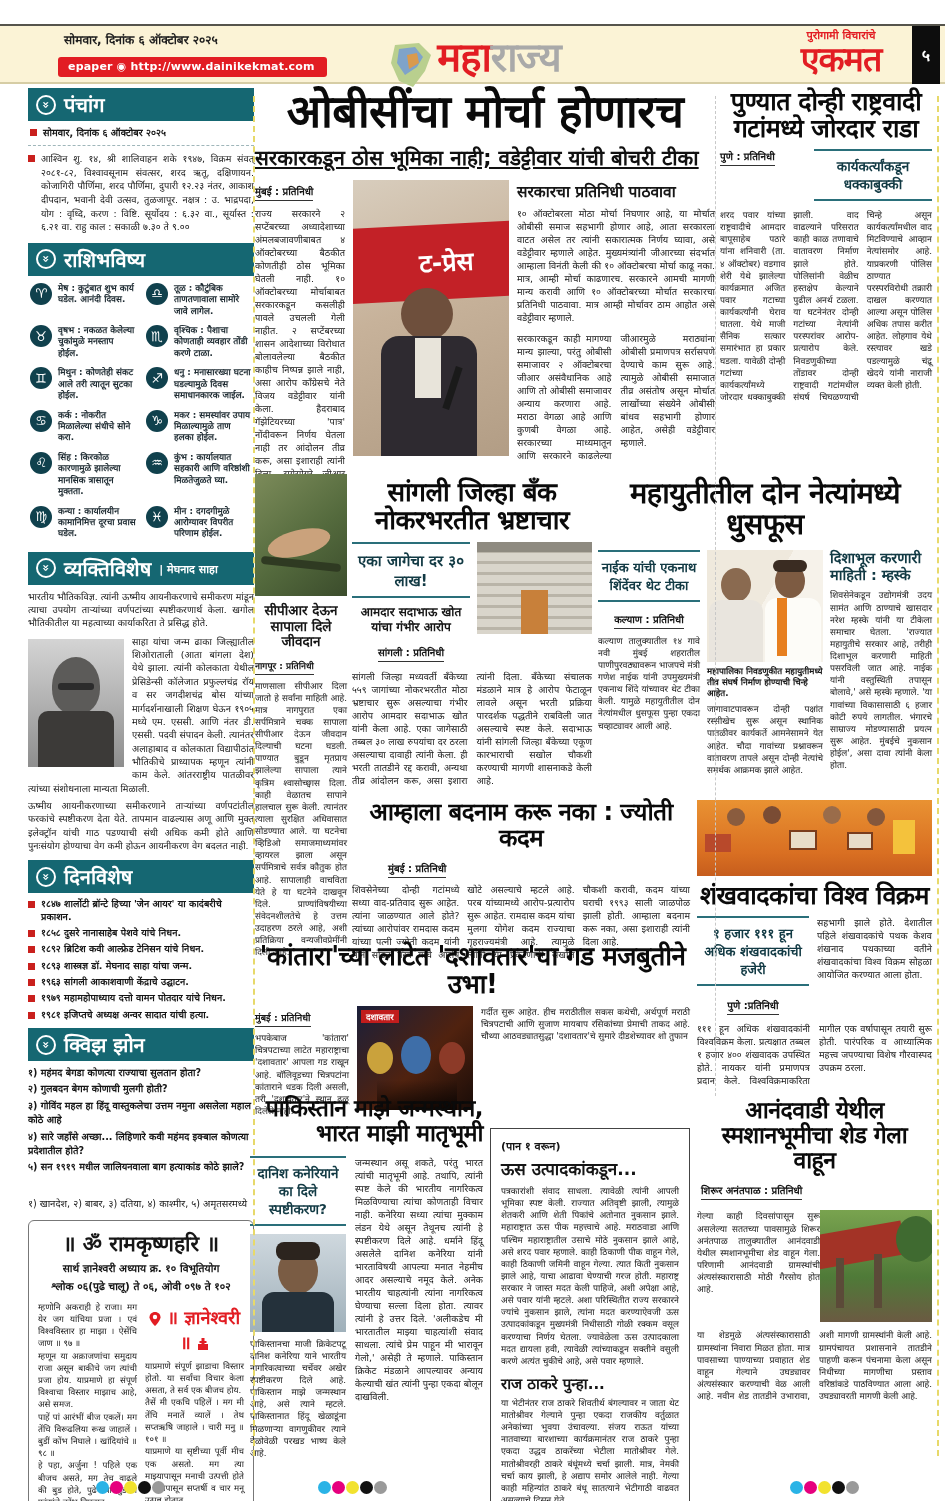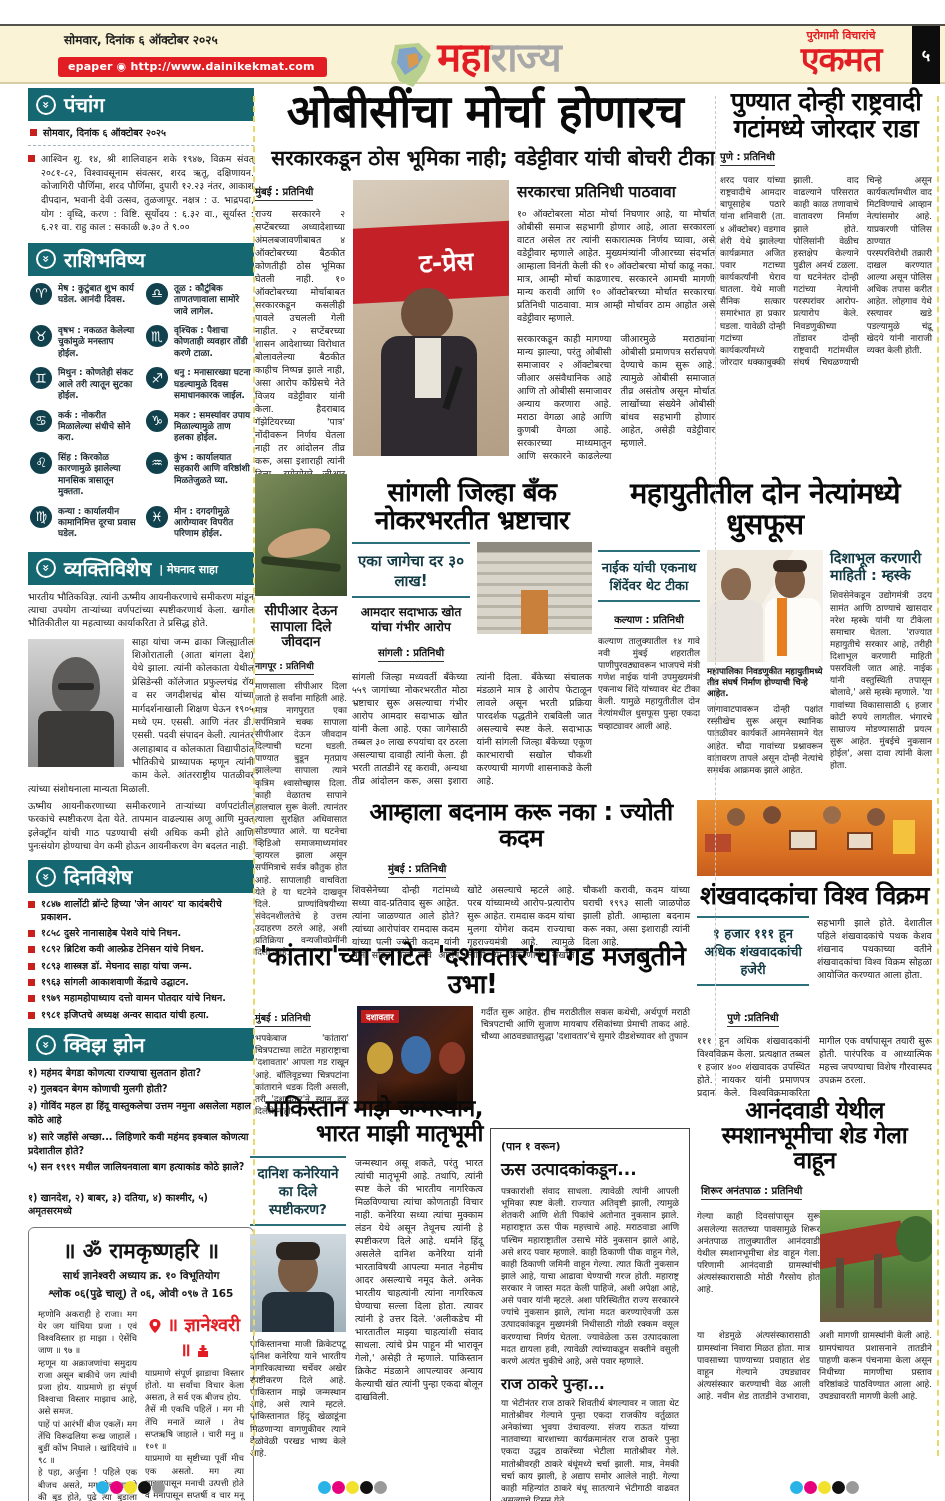--- a/index.html
+++ b/index.html
@@ -40,31 +40,31 @@
   .zico{min-width:22px;height:22px;border-radius:50%;background:#10414d;color:#fff;display:flex;
         align-items:center;justify-content:center;font-size:13px;}
   .ztxt{font-size:8.8px;line-height:1.3;font-weight:bold;color:#1f2c33;}
   .vy-body{font-size:9.4px;line-height:1.42;text-align:justify;}
   .saha{float:left;width:96px;height:128px;margin:4px 8px 2px 0;background:linear-gradient(#d4d4d4,#8e8e8e);position:relative;}
   .saha .hd{position:absolute;left:24px;top:18px;width:48px;height:58px;border-radius:50% 50% 45% 45%;background:#5c5b59;}
   .saha .gl{position:absolute;left:30px;top:44px;width:36px;height:7px;background:#2c2c2c;border-radius:3px;}
   .saha .bd{position:absolute;left:10px;top:72px;width:76px;height:56px;background:#3c3a38;border-radius:10px 10px 0 0;}
   .din-item{display:flex;font-size:9.5px;font-weight:bold;margin:4px 0;line-height:1.3;}
   .quiz-q{font-size:9.6px;font-weight:bold;line-height:1.5;margin:2px 0;}
-  .quiz-a{font-size:9.6px;font-weight:bold;margin-top:16px;}
+  .quiz-a{font-size:9.6px;font-weight:normal;margin-top:22px;}
   .rambox{border:1px solid #777;border-radius:6px;padding:8px 9px;margin-top:10px;}
   .ram-title{font-size:21px;font-weight:900;text-align:center;}
   .ram-sub{font-size:10.5px;font-weight:bold;text-align:center;margin-top:4px;}
   .ram-cols{display:flex;gap:8px;margin-top:8px;}
   .ram-col{flex:1;font-size:8.6px;line-height:1.42;text-align:justify;}
   .pre{white-space:pre-line;}
   .dnyan{color:#e21d23;font-weight:900;font-size:18px;text-align:center;margin:4px 0;}
   
   .hl{font-weight:900;color:#0a0a0a;text-align:center;line-height:1.08;letter-spacing:-.5px;}
-  .subhl{font-weight:bold;text-align:right;color:#111;}
+  .subhl{font-weight:bold;text-align:left;color:#111;text-decoration:underline;}
   .byline{font-size:10px;font-weight:bold;border-bottom:1px solid #333;display:inline-block;padding-bottom:2px;}
   .bt{font-size:9.3px;line-height:1.4;text-align:justify;color:#191919;}
   .bt2{font-size:8.8px;line-height:1.38;text-align:justify;color:#191919;}
   .cols2{column-count:2;column-gap:9px;}
   .cols3{column-count:3;column-gap:8px;}
   .rulebox{border-top:2px solid #2a6f7a;border-bottom:2px solid #2a6f7a;padding:6px 2px;text-align:center;
            font-weight:900;color:#123a44;}
   .photo{position:relative;overflow:hidden;}
   .cap{font-size:8.6px;font-weight:bold;line-height:1.3;}
   .vline{position:absolute;width:0;border-left:2px dashed #e7d96a;}
@@ -233,21 +233,21 @@
     <div class="quiz-q">१) महंमद बेगडा कोणत्या राज्याचा सुलतान होता?</div>
     <div class="quiz-q">२) गुलबदन बेगम कोणाची मुलगी होती?</div>
     <div class="quiz-q">३) गोविंद महल हा हिंदू वास्तुकलेचा उत्तम नमुना असलेला महाल कोठे आहे</div>
     <div class="quiz-q">४) सारे जहाँसे अच्छा... लिहिणारे कवी महंमद इक्बाल कोणत्या प्रदेशातील होते?</div>
     <div class="quiz-q">५) सन १९१९ मधील जालियनवाला बाग हत्याकांड कोठे झाले?</div>
     <div class="quiz-a">१) खानदेश, २) बाबर,  ३) दतिया, ४) काश्मीर, ५) अमृतसरमध्ये</div>
 
     <div class="rambox">
       <div class="ram-title">॥ ॐ रामकृष्णहरि ॥</div>
       <div class="ram-sub">सार्थ ज्ञानेश्वरी अध्याय क्र. १० विभूतियोग</div>
-      <div class="ram-sub">श्लोक ०६(पुढे चालू) ते ०६, ओवी ०९७ ते 165</div>
+      <div class="ram-sub">श्लोक ०६(पुढे चालू) ते ०६, ओवी ०९७ ते १०२</div>
       <div class="ram-cols">
         <div class="ram-col pre">म्हणोनि अकराही हे राजा। मग येर जग यांचिया प्रजा । एवं विश्वविस्तार हा माझा । ऐसेंचि जाण ॥ ९७ ॥
 म्हणून या अक्राजणांचा समुदाय राजा असून बाकीचे जग त्यांची प्रजा होय. याप्रमाणे हा संपूर्ण विश्वाचा विस्तार माझाच आहे, असे समज.
 पाहें पां आरंभीं बीज एकलें। मग तेंचि विरूढलिया रूख जाहालें । बुडीं कोंभ निघाले । खांदियांचे ॥ ९८ ॥
 हे पहा, अर्जुना ! पहिले एक बीजच असते, मग तेच वाढले की बुड होते, पुढे त्या बुडाला फांद्यांचे कोंभ निघतात.
 खांदियांपासूनि अनेका। फुटलिया नाना शाखा । शाखांस्तव देखा । पल्लव पानें ॥ ९९ ॥
 त्या फांद्यांपासून अनेक शाखा फुटतात व त्या शाखांना कोवळी करडी पाने येतात.
 पल्लवीं फूल फळ । एवं वृक्षत्व जाहालें सकळ । तें निर्धारितां केवळ । बीजचि आघवें ॥ १०० ॥
 पानानंतर फुले, फळे येतात.</div>
         <div class="ram-col">
@@ -295,20 +295,21 @@
         <div class="bt">१० ऑक्टोबरला मोठा मोर्चा निघणार आहे, या मोर्चात ओबीसी समाज सहभागी होणार आहे, आता सरकारला वाटत असेल तर त्यांनी सकारात्मक निर्णय घ्यावा, असे वडेट्टीवार म्हणाले आहेत. मुख्यमंत्र्यांनी जीआरच्या संदर्भात आम्हाला विनंती केली की १० ऑक्टोबरचा मोर्चा काढू नका. मात्र, आम्ही मोर्चा काढणारच. सरकारने आमची मागणी मान्य करावी आणि १० ऑक्टोबरच्या मोर्चात सरकारचा प्रतिनिधी पाठवावा. मात्र आम्ही मोर्चावर ठाम आहोत असे वडेट्टीवार म्हणाले.</div>
         <div class="bt cols2" style="margin-top:8px;">सरकारकडून काही मागण्या मान्य झाल्या, परंतु ओबीसी समाजावर २ ऑक्टोबरचा जीआर असंवैधानिक आहे आणि तो ओबीसी समाजावर अन्याय करणारा आहे. मराठा वेगळा आहे आणि कुणबी वेगळा आहे. सरकारच्या माध्यमातून आणि सरकारने काढलेल्या जीआरमुळे मराठ्यांना ओबीसी प्रमाणपत्र सर्रासपणे देण्याचे काम सुरू आहे. त्यामुळे ओबीसी समाजात तीव्र असंतोष असून मोर्चात लाखोंच्या संख्येने ओबीसी बांधव सहभागी होणार आहेत, असेही वडेट्टीवार म्हणाले.</div>
       </div>
     </div>
   </div>
 
   <div class="abs" style="left:720px;top:88px;width:212px;">
     <div class="hl" style="font-size:25px;">पुण्यात दोन्ही राष्ट्रवादी गटांमध्ये जोरदार राडा</div>
     <div style="display:flex;justify-content:space-between;align-items:flex-start;margin-top:7px;">
       <div class="byline">पुणे : प्रतिनिधी</div>
+      <div class="rulebox" style="width:118px;font-size:13.5px;">कार्यकर्त्यांकडून धक्काबुक्की</div>
     </div>
     <div class="bt2 cols3" style="margin-top:8px;height:255px;">शरद पवार यांच्या राष्ट्रवादीचे आमदार बापूसाहेब पठारे यांना शनिवारी (ता. ४ ऑक्टोबर) वडगाव शेरी येथे झालेल्या कार्यक्रमात अजित पवार गटाच्या कार्यकर्त्यांनी घेराव घातला. येथे माजी सैनिक सत्कार समारंभात हा प्रकार घडला. यावेळी दोन्ही गटांच्या कार्यकर्त्यांमध्ये जोरदार धक्काबुक्की झाली. वाद वाढल्याने परिसरात काही काळ तणावाचे वातावरण निर्माण झाले होते. पोलिसांनी वेळीच हस्तक्षेप केल्याने पुढील अनर्थ टळला. या घटनेनंतर दोन्ही गटांच्या नेत्यांनी परस्परांवर आरोप-प्रत्यारोप केले. निवडणुकीच्या तोंडावर दोन्ही राष्ट्रवादी गटांमधील संघर्ष चिघळण्याची चिन्हे असून कार्यकर्त्यांमधील वाद मिटविण्याचे आव्हान नेत्यांसमोर आहे. याप्रकरणी पोलिस ठाण्यात परस्परविरोधी तक्रारी दाखल करण्यात आल्या असून पोलिस अधिक तपास करीत आहेत. लोहगाव येथे रस्त्यावर खडे पडल्यामुळे चंद्रू खेदये यांनी नाराजी व्यक्त केली होती.</div>
   </div>
 
   <div class="abs" style="left:255px;top:474px;width:92px;">
     <div class="photo" style="width:92px;height:122px;background:linear-gradient(140deg,#7c8b5a,#546a3d 55%,#3b4c2c);">
       <div style="position:absolute;left:12px;top:56px;width:64px;height:26px;border-radius:50%;background:#caa27c;transform:rotate(-14deg);"></div>
       <div style="position:absolute;left:6px;top:86px;width:80px;height:8px;border-radius:4px;background:#2f3a22;transform:rotate(6deg);"></div>
     </div>
     <div style="font-size:13.5px;font-weight:900;text-align:center;margin:7px 0 4px 0;line-height:1.15;">सीपीआर देऊन सापाला दिले जीवदान</div>
@@ -373,21 +374,21 @@
       <div style="position:absolute;left:196px;top:20px;width:22px;height:34px;background:#f4c23c;"></div>
       <div style="position:absolute;left:30px;top:8px;width:18px;height:18px;border-radius:50%;background:#8a5c3e;"></div>
       <div style="position:absolute;left:66px;top:6px;width:18px;height:18px;border-radius:50%;background:#7a4c34;"></div>
       <div style="position:absolute;left:126px;top:6px;width:18px;height:18px;border-radius:50%;background:#9a6c4a;"></div>
       <div style="position:absolute;left:170px;top:8px;width:18px;height:18px;border-radius:50%;background:#84573c;"></div>
     </div>
     <div class="hl" style="font-size:25px;margin-top:6px;">शंखवादकांचा विश्व विक्रम</div>
     <div style="display:flex;gap:8px;margin-top:7px;">
       <div style="width:112px;flex:none;">
         <div class="rulebox" style="font-size:13px;">१ हजार १११ हून अधिक शंखवादकांची हजेरी</div>
-        <div style="text-align:center;margin-top:20px;"><span class="byline">पुणे :प्रतिनिधी</span></div>
+        <div style="text-align:center;margin-top:8px;"><span class="byline">पुणे :प्रतिनिधी</span></div>
       </div>
       <div class="bt" style="flex:1;">सहभागी झाले होते. देशातील पहिले शंखवादकांचे पथक केशव शंखनाद पथकाच्या वतीने शंखवादकांचा विश्व विक्रम सोहळा आयोजित करण्यात आला होता.</div>
     </div>
     <div class="bt cols2" style="margin-top:7px;height:82px;">१११ हून अधिक शंखवादकांनी विश्वविक्रम केला. प्रत्यक्षात तब्बल १ हजार ४०० शंखवादक उपस्थित होते. नायकर यांनी प्रमाणपत्र प्रदान केले. विश्वविक्रमाकरिता मागील एक वर्षापासून तयारी सुरू होती. पारंपरिक व आध्यात्मिक महत्त्व जपण्याचा विशेष गौरवास्पद उपक्रम ठरला.</div>
   </div>
 
   <div class="abs" style="left:255px;top:942px;width:435px;">
     <div class="hl" style="font-size:26px;">'कांतारा'च्या लाटेत 'दशावतार'चा गड मजबुतीने उभा!</div>
     <div style="display:flex;gap:8px;margin-top:8px;">
       <div style="width:94px;flex:none;">

